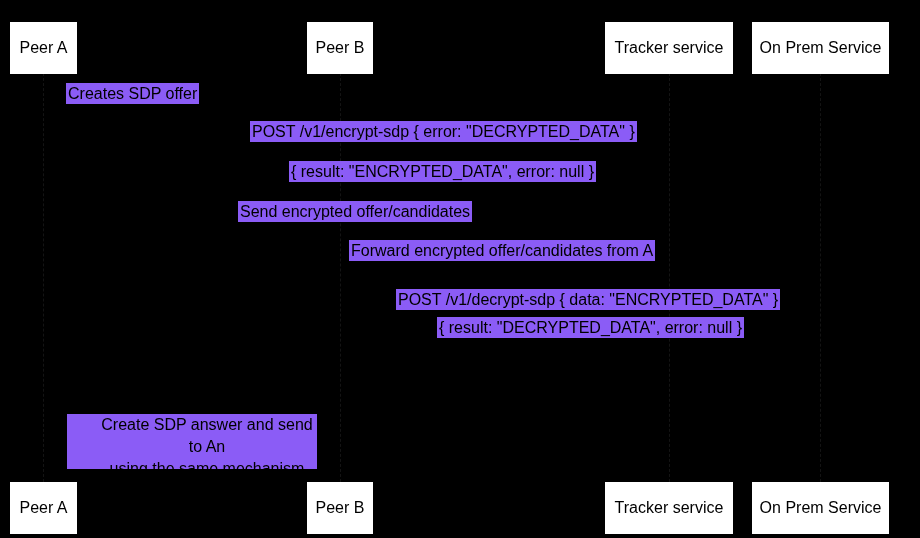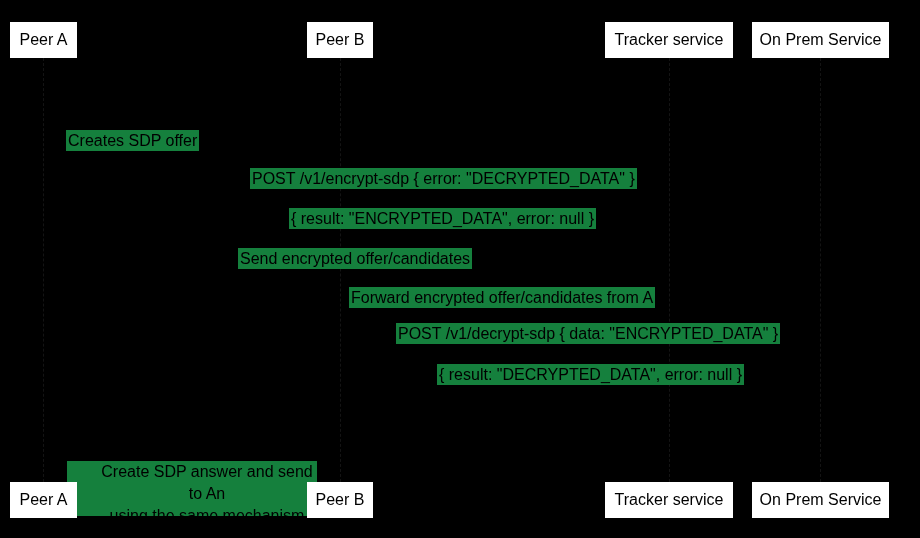--- a/index.html
+++ b/index.html
@@ -7,46 +7,45 @@
   .stage {
     position: relative;
     width: 920px;
     height: 538px;
     background: #000;
     overflow: hidden;
     font-family: "Liberation Sans", sans-serif;
   }
   .actor {
     position: absolute;
-    height: 36px;
+    height: 52px;
     background: #fff;
     color: #000;
     display: flex;
     align-items: center;
     justify-content: center;
     font-size: 16px;
     white-space: nowrap;
   }
   .lifeline {
     position: absolute;
     top: 58px;
     height: 424px;
     width: 0;
     border-left: 1px dashed #141414;
   }
   .msg {
     position: absolute;
-    background: #15803d;
+    background: #8b5cf6;
     color: #000;
     font-size: 16px;
     line-height: 21px;
     height: 21px;
     padding: 0 2px;
     white-space: nowrap;
-    margin-top: 47px;
   }
   .msg.note {
     width: 250px;
     height: 55px;
     line-height: 22px;
     white-space: pre-line;
     text-align: center;
     padding-left: 32px;
   }
 </style>
@@ -63,21 +62,21 @@
   <div class="actor" style="left:10px;  top:22px; width:67px">Peer A</div>
   <div class="actor" style="left:307px; top:22px; width:66px">Peer B</div>
   <div class="actor" style="left:605px; top:22px; width:128px">Tracker service</div>
   <div class="actor" style="left:752px; top:22px; width:137px">On Prem Service</div>
 
   <div class="msg" style="left:66px;  top:83px">Creates SDP offer</div>
   <div class="msg" style="left:250px; top:121px">POST /v1/encrypt-sdp { error: "DECRYPTED_DATA" }</div>
   <div class="msg" style="left:289px; top:161px">{ result: "ENCRYPTED_DATA", error: null }</div>
   <div class="msg" style="left:349px; top:240px">Forward encrypted offer/candidates from A</div>
   <div class="msg" style="left:238px; top:201px">Send encrypted offer/candidates</div>
-  <div class="msg" style="left:396px; top:276px">POST /v1/decrypt-sdp { data: "ENCRYPTED_DATA" }</div>
+  <div class="msg" style="left:396px; top:289px">POST /v1/decrypt-sdp { data: "ENCRYPTED_DATA" }</div>
   <div class="msg" style="left:437px; top:317px">{ result: "DECRYPTED_DATA", error: null }</div>
   <div class="msg note" style="left:67px; top:414px">Create SDP answer and send to An
 using the same mechanism</div>
 
   <div class="actor" style="left:10px;  top:482px; width:67px">Peer A</div>
   <div class="actor" style="left:307px; top:482px; width:66px">Peer B</div>
   <div class="actor" style="left:605px; top:482px; width:128px">Tracker service</div>
   <div class="actor" style="left:752px; top:482px; width:137px">On Prem Service</div>
 
 </div>

